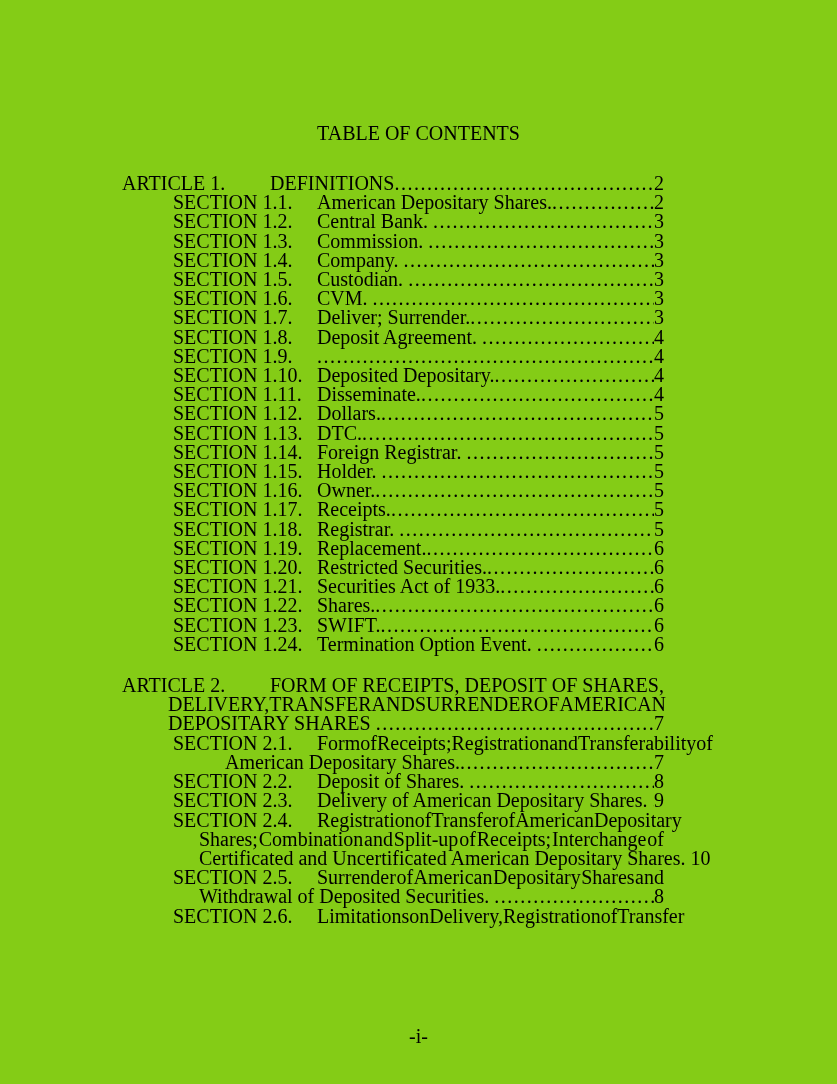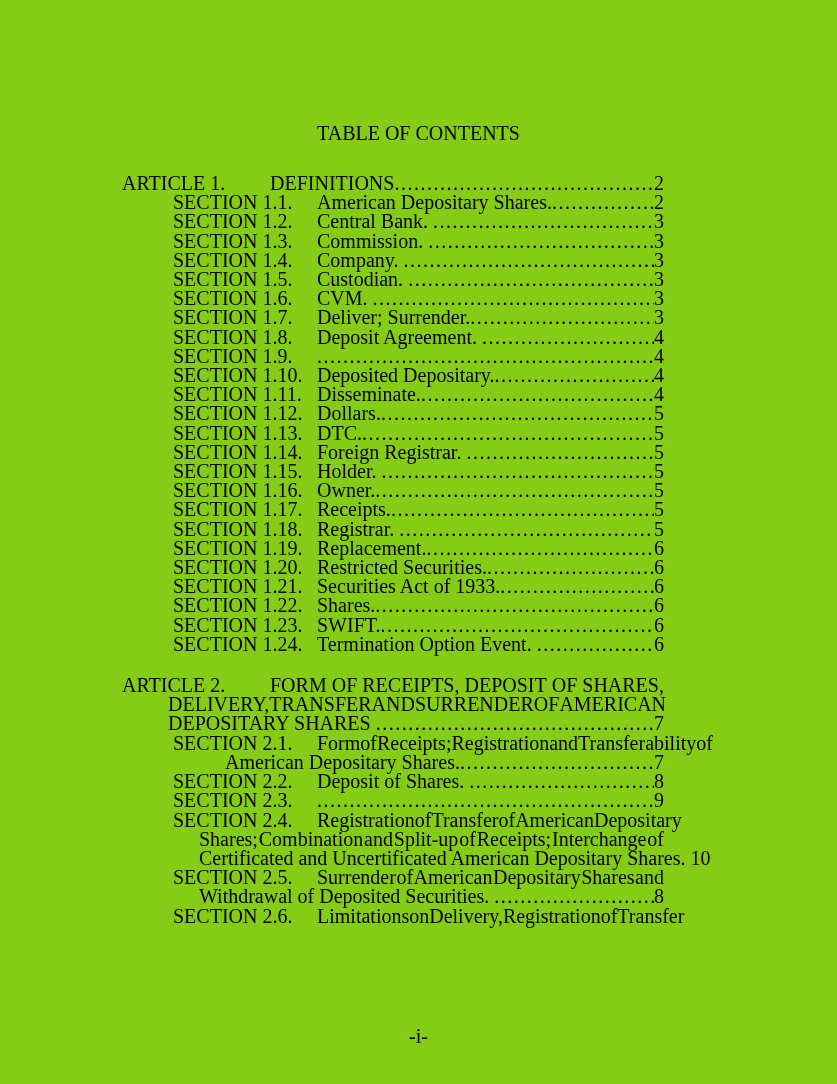--- a/index.html
+++ b/index.html
@@ -321,20 +321,21 @@
         <div class="line first">
           <span class="label-section">SECTION 2.2.</span>
           <span class="ltext">Deposit of Shares.&nbsp;</span>
           <span class="leader"></span>
           <span class="page-num">8</span>
         </div>
       </div>
       <div class="entry section">
         <div class="line first">
           <span class="label-section">SECTION 2.3.</span>
+          <span class="ltext">Delivery of American Depositary Shares.&nbsp;</span>
           <span class="leader"></span>
           <span class="page-num">9</span>
         </div>
       </div>
       <div class="entry section">
         <div class="line first">
           <span class="label-section">SECTION 2.4.</span>
           <span class="jwords">
             <span>Registration</span>
             <span>of</span>

